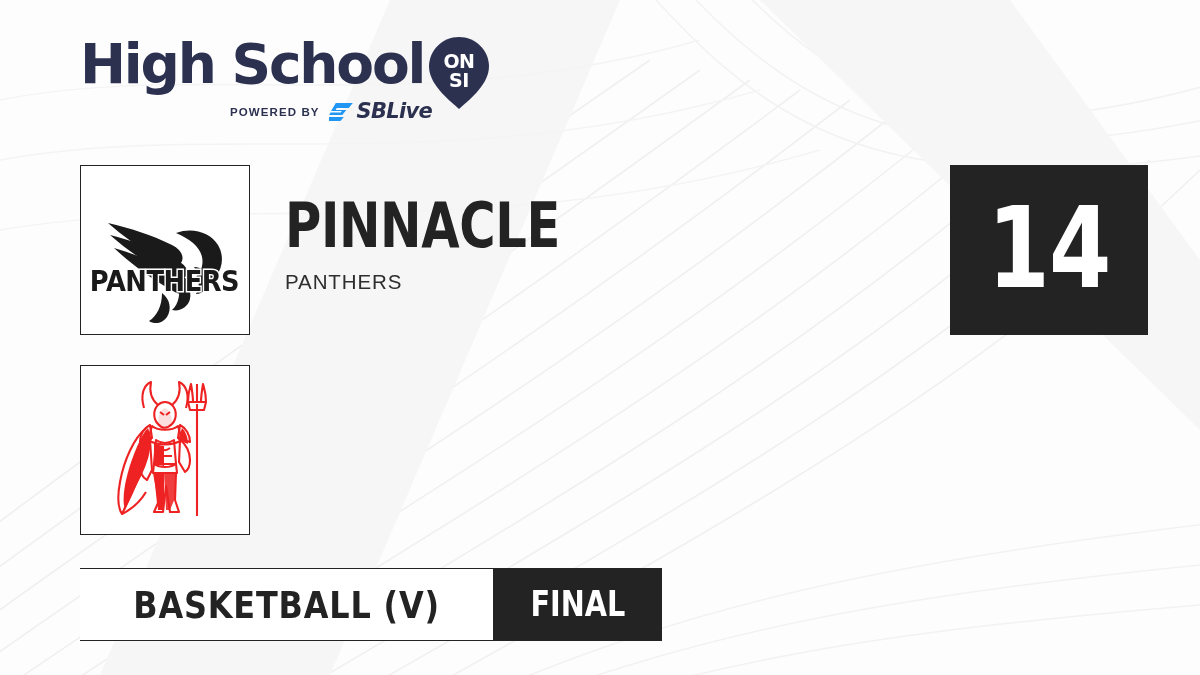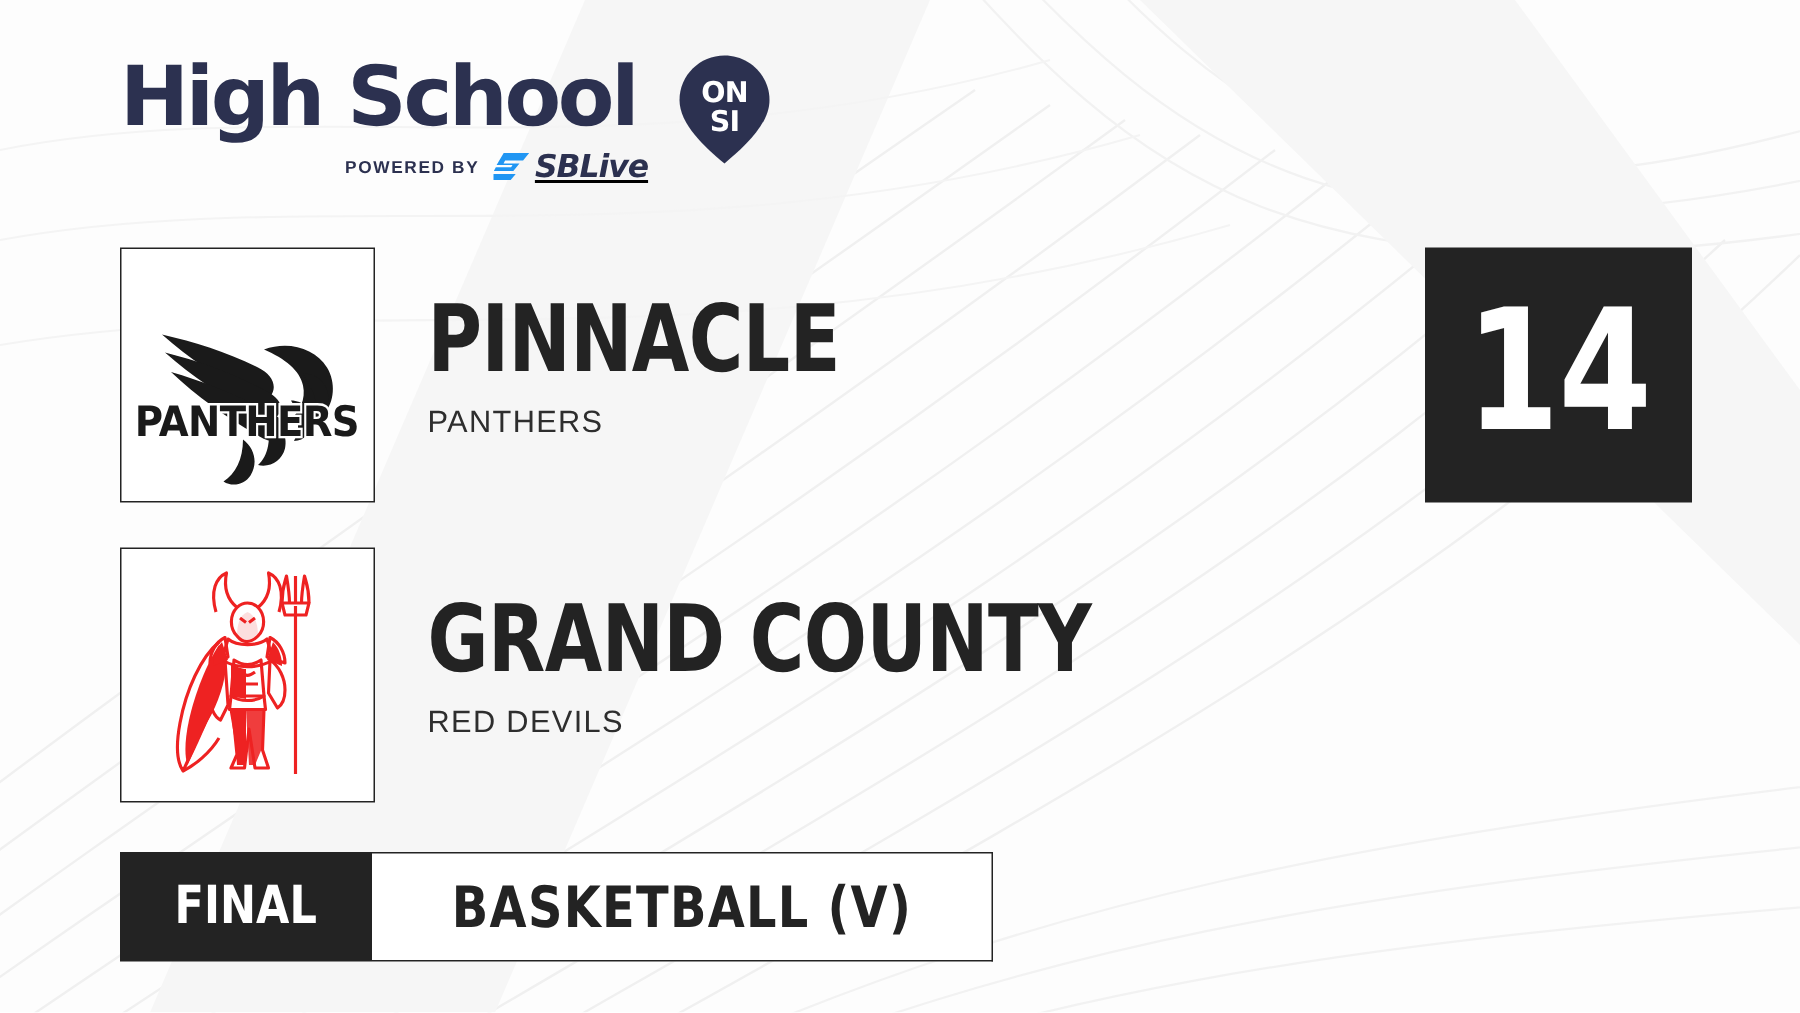--- a/index.html
+++ b/index.html
@@ -25,21 +25,21 @@
     pointer-events:none;
   }
 
   
   #brand-header {
     position:absolute;
     left:80px; top:34px;
     width:430px; height:100px;
   }
   #brand-lockup {
-    display:flex; align-items:flex-start; gap:28px;
+    display:flex; align-items:flex-start; gap:4px;
     height:62px;
   }
   #brand-wordmark {
     font-family:"DejaVu Sans", sans-serif;
     font-weight:bold;
     font-size:55px;
     line-height:60px;
     letter-spacing:-2.2px;
     color:#2c3150;
     white-space:nowrap;
@@ -52,21 +52,21 @@
     padding-left:122px;
   }
   #powered-by-label {
     font-size:11.5px;
     font-weight:bold;
     letter-spacing:1.1px;
     color:#2c3150;
     white-space:nowrap;
     padding-left:28px;
   }
-  #sblive-mark { display:flex; align-items:flex-start; gap:3px;text-decoration:underline; }
+  #sblive-mark { display:flex; align-items:flex-end; gap:3px; }
   #sblive-text {
     font-family:"DejaVu Sans", sans-serif;
     font-weight:bold;
     font-style:italic;
     font-size:21px;
     letter-spacing:-0.7px;
     color:#2c3150;
     white-space:nowrap;
     line-height:21px;
   }
@@ -105,21 +105,21 @@
     font-size:20.5px;
     line-height:22px;
     letter-spacing:0.9px;
     color:#2e2e2e;
     white-space:nowrap;
   }
 
   .score-box {
     position:absolute; top:0;
     left:870px;
-    width:178px; height:170px;
+    width:198px; height:170px;
     background:#232323;
     display:flex; align-items:center; justify-content:center;
   }
   .score-value {
     font-family:"DejaVu Sans", sans-serif;
     font-weight:bold;
     font-size:112px;
     line-height:112px;
     color:#ffffff;
     letter-spacing:-1px;
@@ -303,29 +303,25 @@
           <path d="M53,95 L64,95 L64,132 L58,132 L57,118 Z"></path>
           <path d="M64,95 L76,95 L75,120 L70,132 L66,132 Z" opacity="0.88"></path>
           <path d="M46,52 C38,64 30,84 26,102 C23,116 23,126 25,132 C31,120 38,104 44,90 C48,80 50,68 50,58 Z"></path>
           <path d="M82,50 C86,54 88,60 88,66 L78,62 Z"></path>
           <path d="M48,50 C44,54 42,60 42,66 L52,62 Z"></path>
           <path d="M58,46 C62,50 68,50 72,46 C72,38 70,32 65,30 C60,32 58,38 58,46 Z" opacity="0.15"></path>
         </g>
       </svg>
     </div>
 
-    <div class="team-text-block">
-      <div class="team-name">GRAND COUNTY</div>
-      <div class="team-mascot">RED DEVILS</div>
-    </div>
 
   </div>
 
   <div id="status-bar">
+    <div id="status-sport">
+      <span id="status-sport-label">BASKETBALL (V)</span>
+    </div>
     <div id="status-state">
       <span id="status-state-label">FINAL</span>
     </div>
-    <div id="status-sport">
-      <span id="status-sport-label">BASKETBALL (V)</span>
-    </div>
   </div>
 
 </div>
 
 </body></html>

